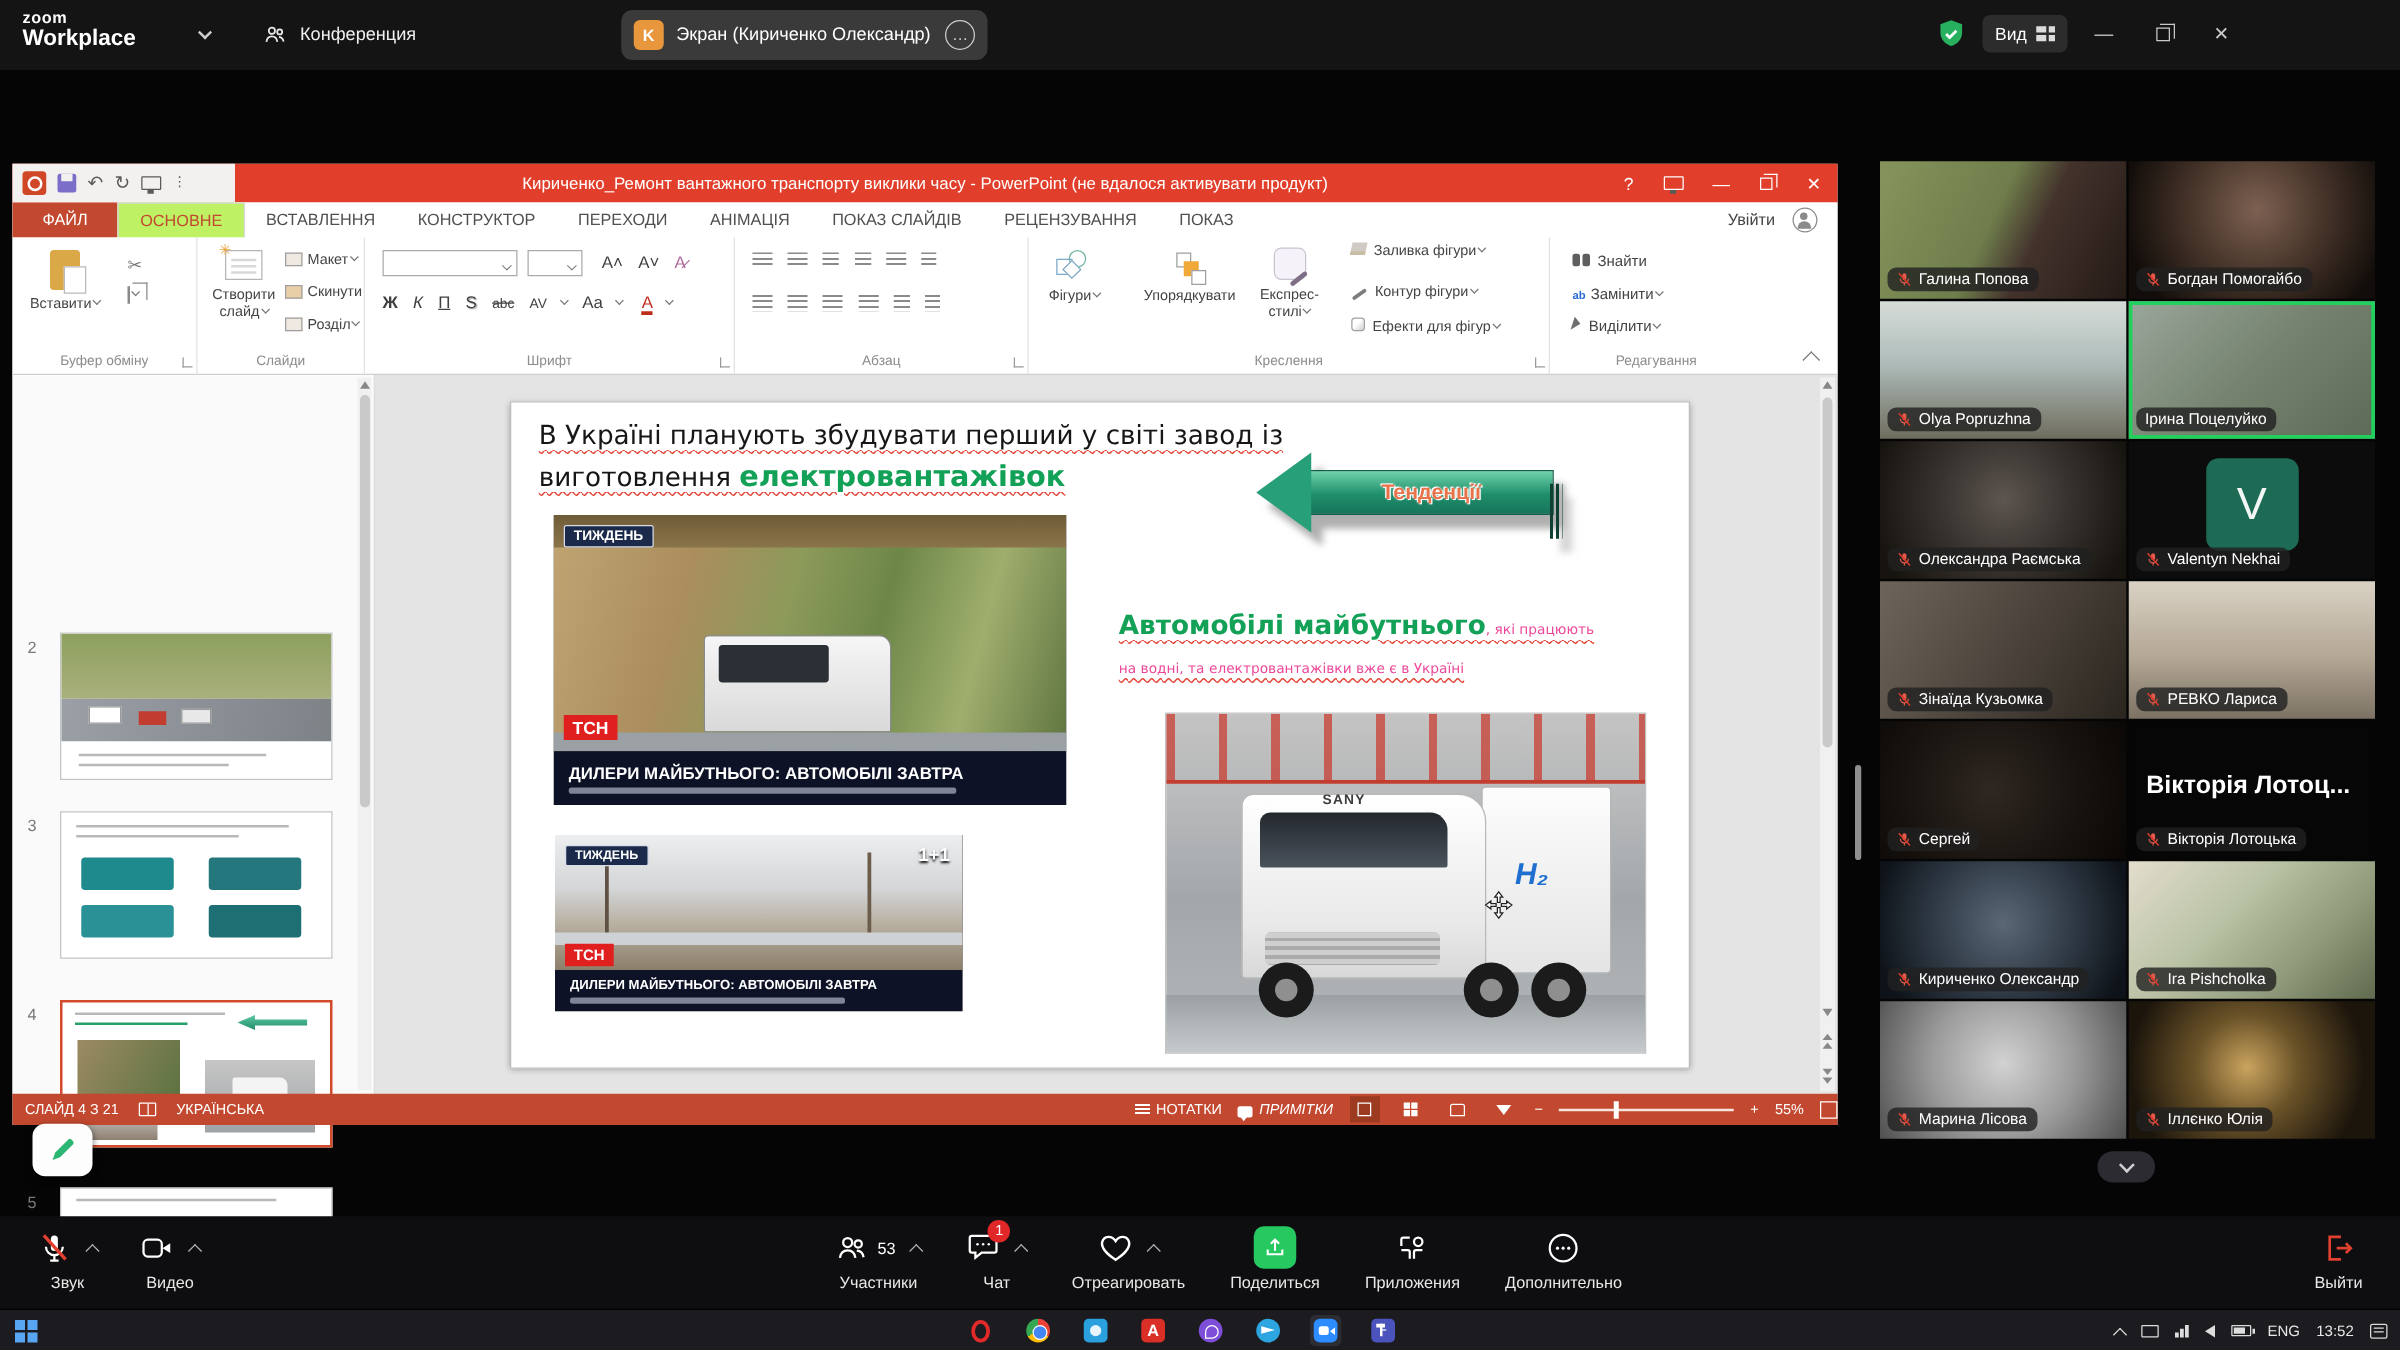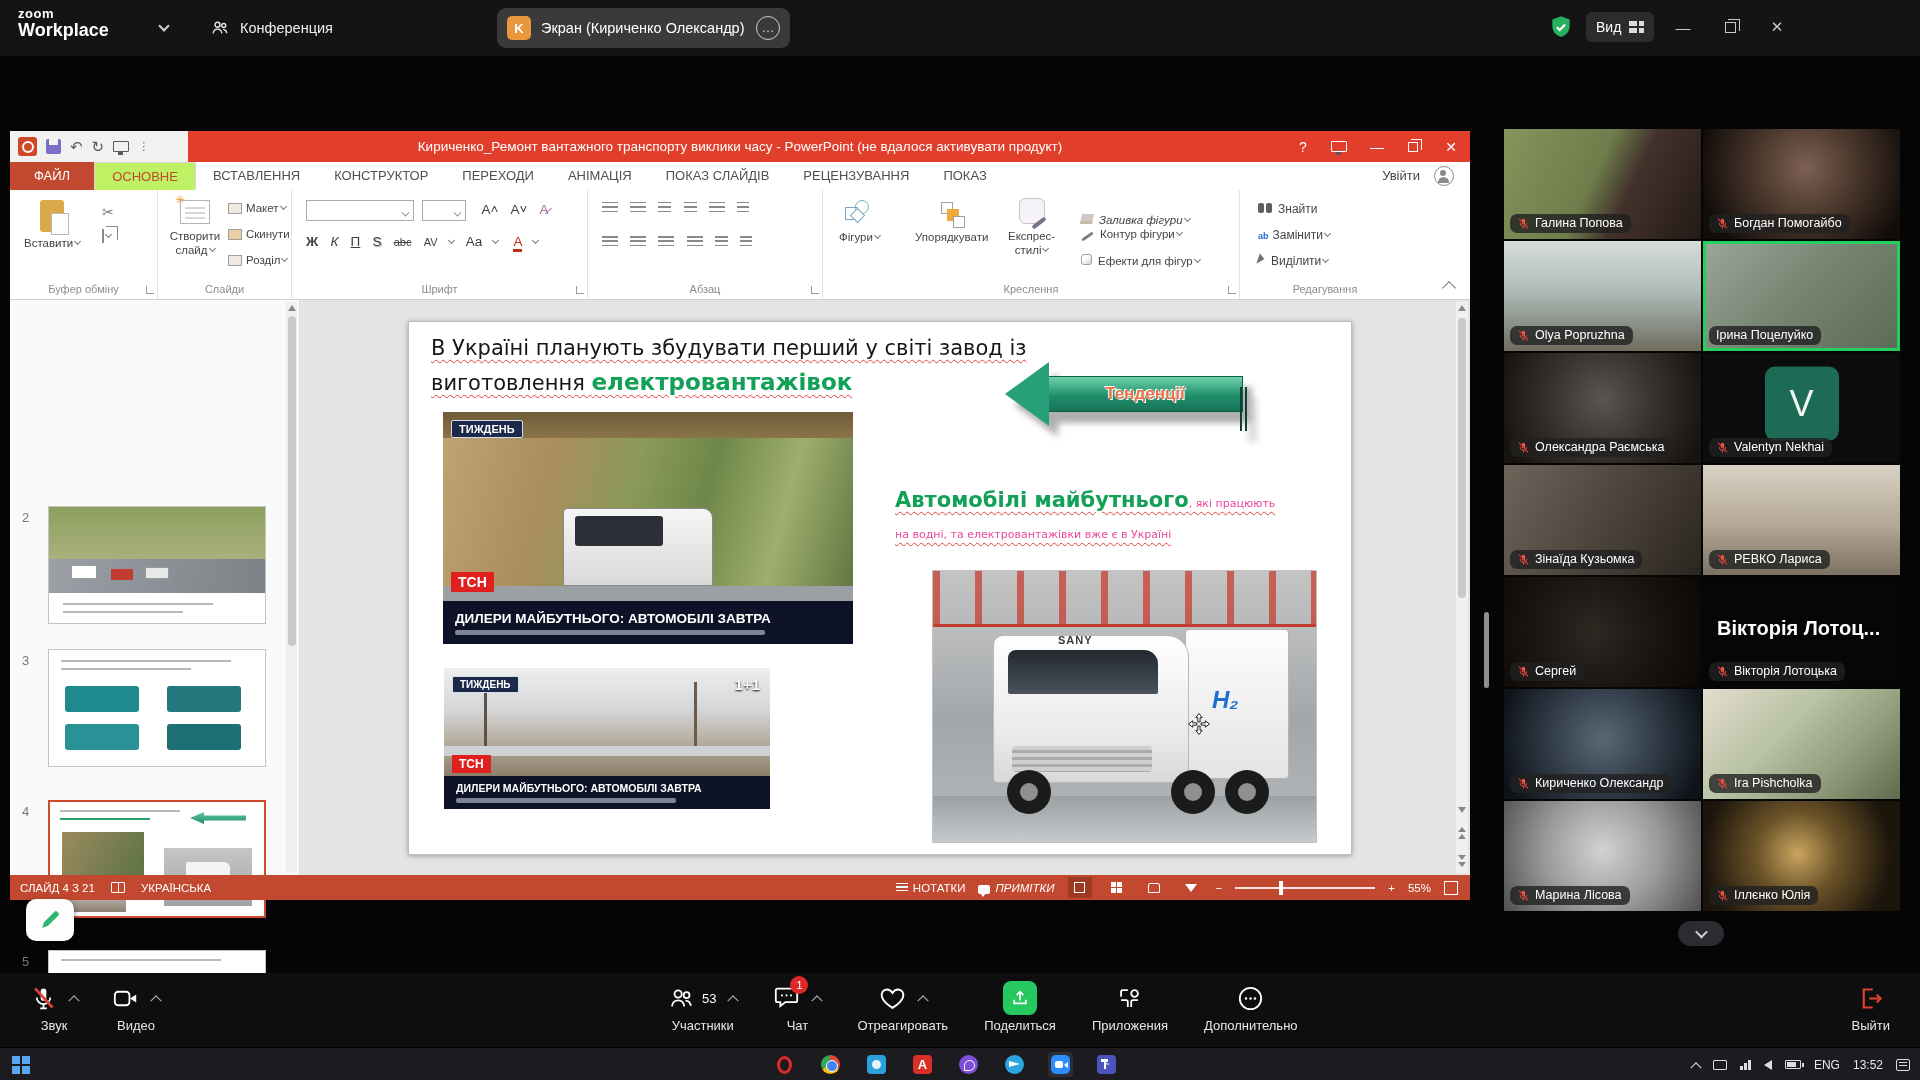--- a/index.html
+++ b/index.html
@@ -135,21 +135,21 @@
   .movecur { position:absolute; left:778px; top:390px; }
   .vscroll { position:absolute; right:2px; top:2px; width:12px; height:571px; background:#f0f0f0; }
   .vthumb { position:absolute; left:2px; top:16px; width:8px; height:280px; background:#c9c9c9; border-radius:4px; }
   .dblchev { width:8px; height:4px; border-left:4px solid transparent; border-right:4px solid transparent; border-top:5px solid #888; margin:2px auto 0; }
 
   
   .status { position:absolute; left:0; bottom:0; width:1460px; height:25px; background:#c2492f; color:#fff; font-size:11.5px; display:flex; align-items:center; }
   .st-left { display:flex; align-items:center; gap:16px; padding-left:10px; }
   .book-ic { width:14px; height:11px; border:1.3px solid #fff; border-radius:1px; position:relative; }
   .book-ic:before { content:""; position:absolute; left:6px; top:0; width:1px; height:9px; background:#fff; }
-  .st-right { margin-left:auto; display:flex; align-items:center; gap:13px; padding-right:12px; }
+  .st-right { margin-left:auto; display:flex; align-items:center; gap:13px; padding-right:0; }
   .notes-ic { width:12px; height:9px; background:repeating-linear-gradient(to bottom,#fff 0 1.4px,transparent 1.4px 3.4px); }
   .comm-ic { width:12px; height:9px; background:#fff; border-radius:2px; position:relative; }
   .comm-ic:before { content:""; position:absolute; left:2px; bottom:-3px; border-left:3px solid transparent; border-right:3px solid transparent; border-top:4px solid #fff; }
   .view-ic { width:24px; height:21px; display:flex; align-items:center; justify-content:center; }
   .view-ic.on { background:#9c3a22; }
   .vi1 { width:11px; height:11px; border:1.3px solid #fff; }
   .vi2 { display:grid; grid-template-columns:5px 5px; gap:1.5px; }
   .vi2 i { width:5px; height:5px; background:#fff; }
   .vi3 { width:12px; height:10px; border:1.3px solid #fff; border-radius:2px 2px 0 0; position:relative; }
   .vi4 { width:0; height:0; border-left:6px solid transparent; border-right:6px solid transparent; border-top:8px solid #fff; }
@@ -393,21 +393,21 @@
               <span class="arr-sq1"></span>
               <span class="arr-sq2"></span>
               <span class="arr-sq3"></span>
             </span>
           <span>Упорядкувати</span>
         </div>
         <div class="bigbtn" style="left:185px; top:8px;">
           <span class="qstyle-ic"></span>
           <span style="line-height:1.25; text-align:center;"><span>Експрес-</span><br><span>стилі</span><span class="caret-d"></span></span>
         </div>
-        <div class="srow" style="left:258px; top:24px;font-style:italic;"><span class="fill-ic"></span><span>Заливка фігури</span><span class="caret-d"></span></div>
+        <div class="srow" style="left:258px; top:4px;"><span class="fill-ic"></span><span>Заливка фігури</span><span class="caret-d"></span></div>
         <div class="srow" style="left:258px; top:38px;"><span class="pen-ic"></span><span>Контур фігури</span><span class="caret-d"></span></div>
         <div class="srow" style="left:258px; top:64px;"><span class="fx-ic"></span><span>Ефекти для фігур</span><span class="caret-d"></span></div>
         <div class="glabel">Креслення</div>
         <span class="dlaunch"></span>
       </div>
 
       <div class="rgroup" style="left:1230px; width:170px; border-right:none;">
         <div class="srow" style="left:18px; top:12px; font-size:12px;"><span class="find-ic"></span><span>Знайти</span></div>
         <div class="srow" style="left:18px; top:38px; font-size:12px;"><span class="repl-ic">ab</span><span>Замінити</span><span class="caret-d"></span></div>
         <div class="srow" style="left:18px; top:64px; font-size:12px;"><span class="sel-ic"></span><span>Виділити</span><span class="caret-d"></span></div>

